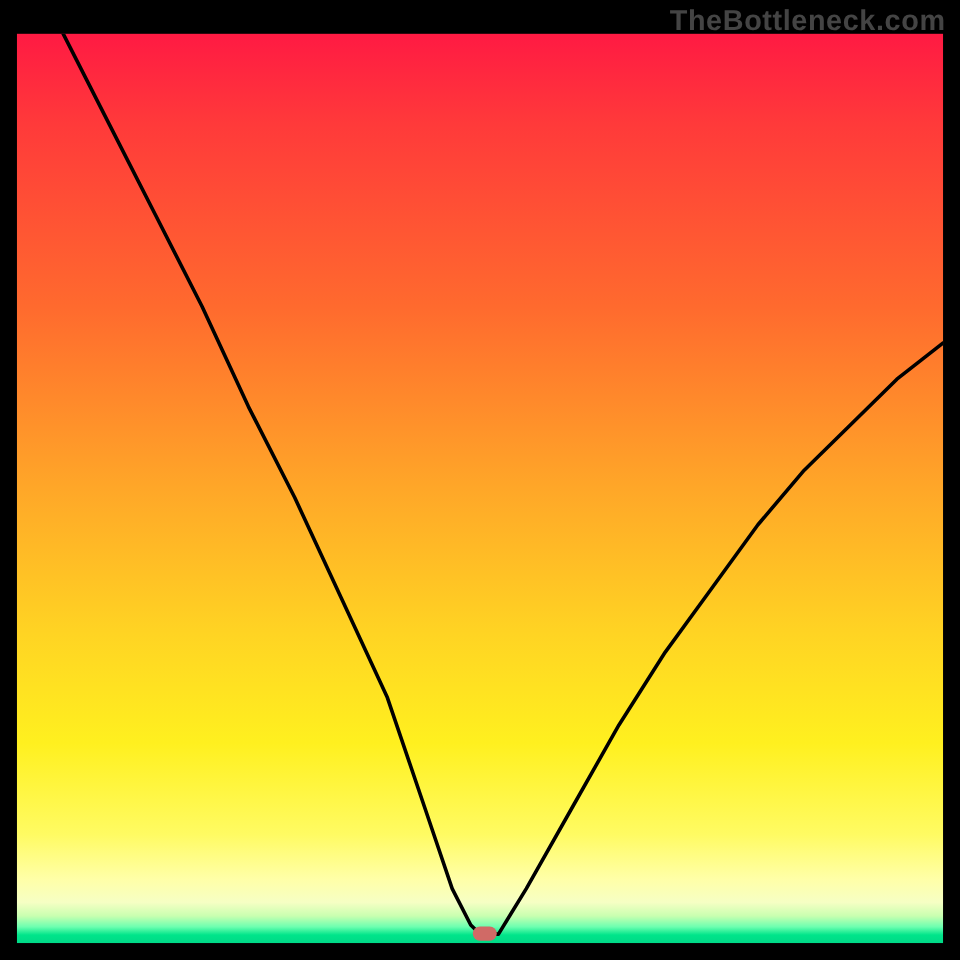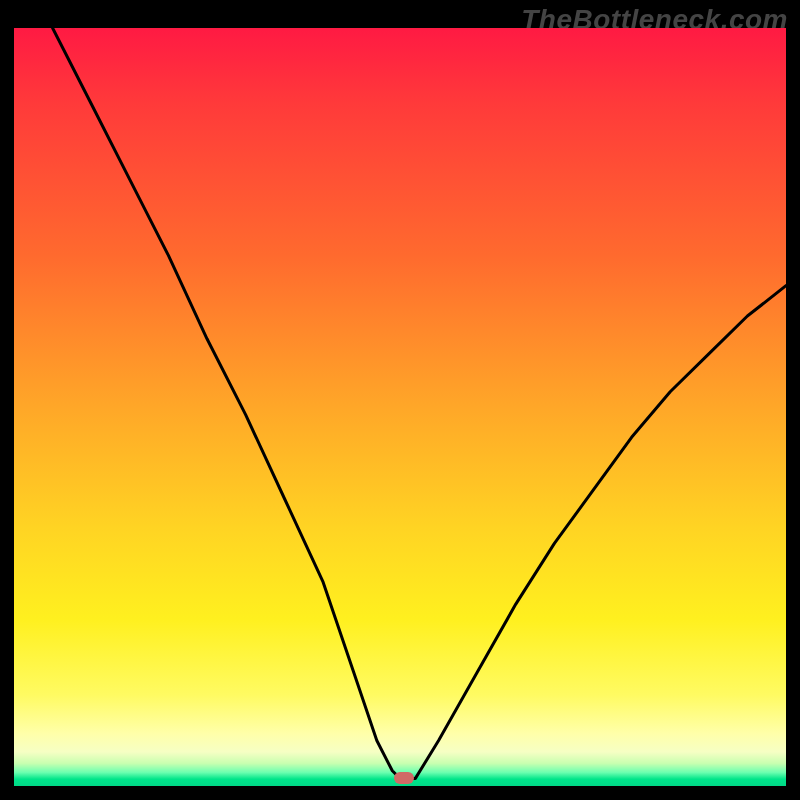--- a/index.html
+++ b/index.html
@@ -15,25 +15,24 @@
     position: relative;
     width: 800px;
     height: 800px;
     background: #000;
   }
   .watermark {
     position: absolute;
     top: 4px;
     right: 12px;
     color: #444;
-    font-size: 28px;
+    font-size: 24px;
     font-weight: 600;
     letter-spacing: 0.5px;
     user-select: none;
-    font-style: italic;
   }
   
   .plot {
     position: absolute;
     left: 14px;
     top: 28px;
     width: 772px;   
     height: 758px;  
     overflow: hidden;
   }

